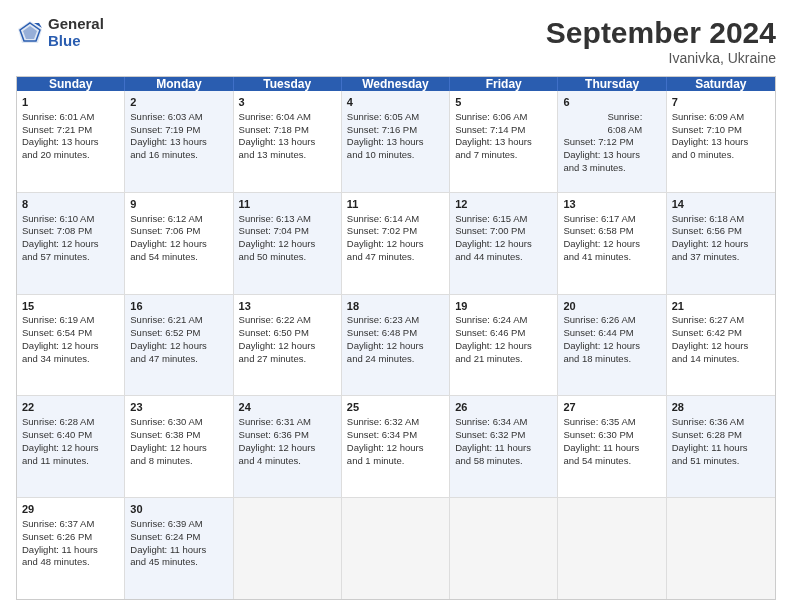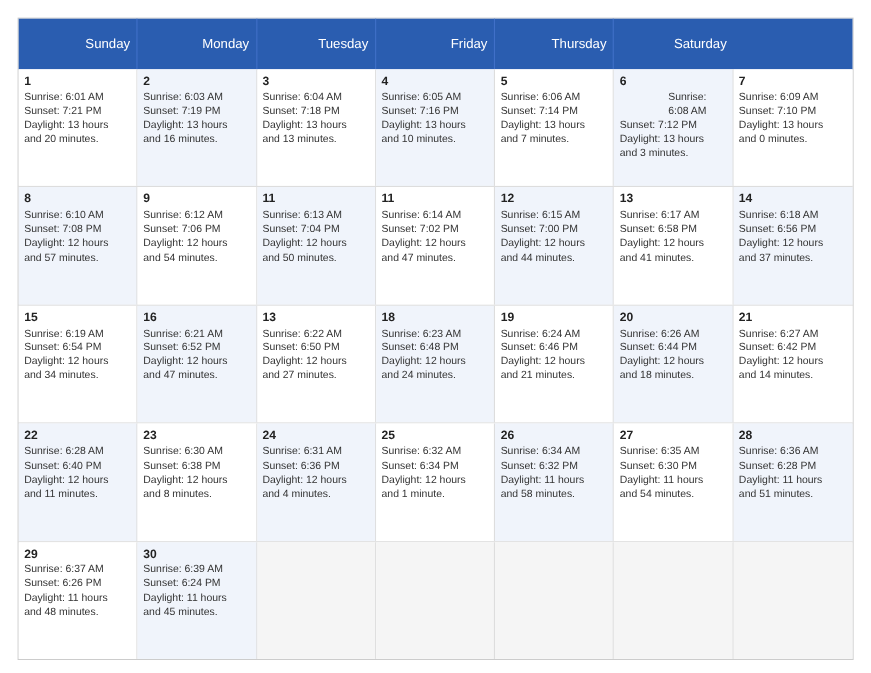--- a/index.html
+++ b/index.html
@@ -65,25 +65,25 @@
       flex-direction: column;
       border: 1px solid #ccc;
     }
     .cal-header {
       display: grid;
       grid-template-columns: repeat(7, 1fr);
       background: #2a5db0;
     }
     .cal-header-cell {
       color: #fff;
-      font-weight: normal;
+      font-weight: bold;
       font-size: 12px;
-      padding: 16px 6px;
+      padding: 0 6px;
       border-right: 1px solid #4070c8;
-      text-align: right;
+      text-align: center;
     }
     .cal-header-cell:last-child { border-right: none; }
     .cal-body {
       display: flex;
       flex-direction: column;
       flex: 1;
     }
     .cal-row {
       display: grid;
       grid-template-columns: repeat(7, 1fr);
@@ -107,26 +107,45 @@
       font-weight: bold;
       color: #222;
       display: block;
       margin-bottom: 1px;
     }
   </style>
 </head>
 <body>
 
 <div class="page">
+  <div class="header">
+    <div class="logo">
+      <svg class="logo-icon" viewBox="0 0 28 28" xmlns="http://www.w3.org/2000/svg">
+        <polygon points="14,2 26,10 22,24 6,24 2,10" fill="#2a5db0" opacity="0.15"></polygon>
+        <polygon points="14,4 24,11 20,22 8,22 4,11" fill="none" stroke="#2a5db0" stroke-width="1.5"></polygon>
+        <polygon points="14,7 21,12 18,20 10,20 7,12" fill="#2a5db0" opacity="0.4"></polygon>
+        <polygon points="18,4 26,9 23,4" fill="#2a5db0"></polygon>
+      </svg>
+      <div class="logo-text">
+        <span class="logo-general">General</span>
+        <span class="logo-blue">Blue</span>
+      </div>
+    </div>
+    <div class="title-block">
+      <div class="month-title">September 2024</div>
+      <div class="subtitle">Ivanivka, Ukraine</div>
+    </div>
+  </div>
 
   <div class="calendar">
     <div class="cal-header">
     <div class="cal-header-cell">Sunday</div>
         <div class="cal-header-cell">Monday</div>
         <div class="cal-header-cell">Tuesday</div>
+        <div class="cal-header-cell">Wednesday</div>
         <div class="cal-header-cell">Friday</div>
         <div class="cal-header-cell">Thursday</div>
         <div class="cal-header-cell">Saturday</div>
       </div>
     <div class="cal-body">
     <div class="cal-row">
           <div class="cal-cell">
             <span class="day-num">1</span>
             <span style="display: block;">Sunrise: 6:01 AM</span>
             <span style="display: block;">Sunset: 7:21 PM</span>

